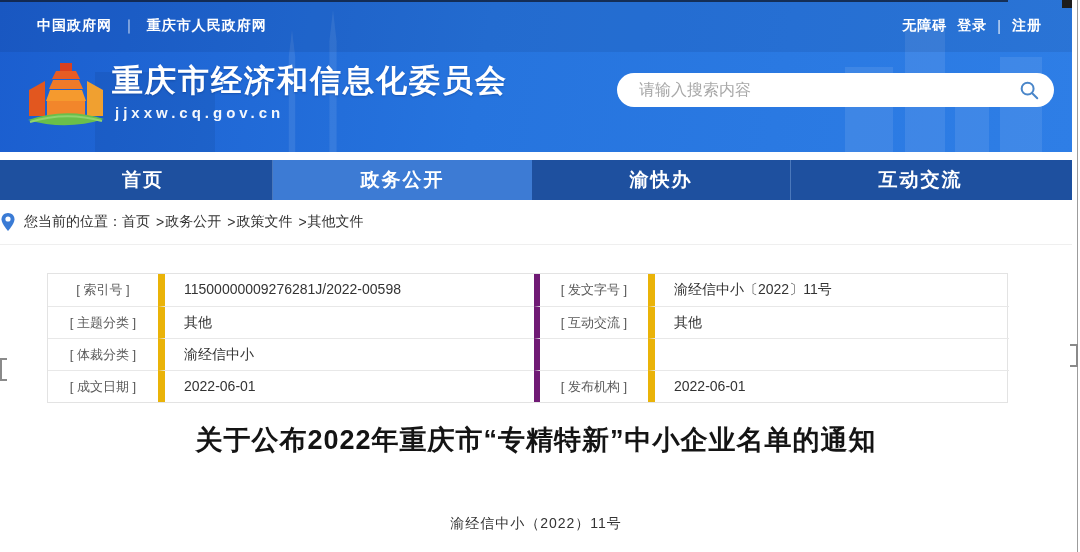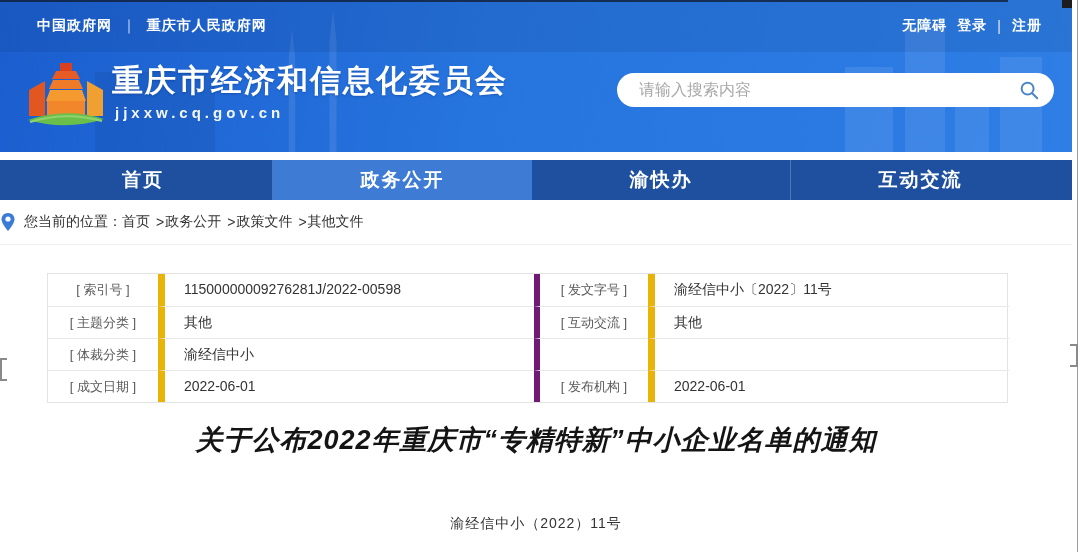--- a/index.html
+++ b/index.html
@@ -60,21 +60,21 @@
     border:1px solid #e3e3e3; background:#fff; }
   .cell { height:32px; line-height:31px; font-size:14px; border-top:1px solid #e8e8e8;
     white-space:nowrap; overflow:hidden; }
   .cell.r0 { border-top:none; }
   .cell.lbl { color:#5a5a5a; text-align:center; font-size:13px; }
   .cell.val { color:#333; padding-left:19px; border-left:7px solid #eab308; }
   .cell.lbl2 { border-left:6px solid #701a75; }
 
   
   .doc-title { position:absolute; left:0; top:422px; width:1072px; text-align:center;
-    font-size:27px; font-weight:bold; color:#141414; letter-spacing:1px;font-style:italic; }
+    font-size:27px; font-weight:bold; color:#141414; letter-spacing:1px; }
   .doc-number { position:absolute; left:0; top:515px; width:1072px; text-align:center;
     font-size:14px; color:#333; letter-spacing:1px; }
 
   
   .top-line { position:absolute; left:0; top:0; width:1008px; height:2px;
     background:rgba(16,30,55,.8); }
   .corner-notch { position:absolute; left:1062px; top:0; width:16px; height:8px;
     background:#1d1d1d; }
   .right-strip { position:absolute; left:1072px; top:0; width:8px; height:552px; background:#fff; }
   .right-line { position:absolute; left:1077px; top:0; width:1px; height:552px; background:#9c9c9c; }

